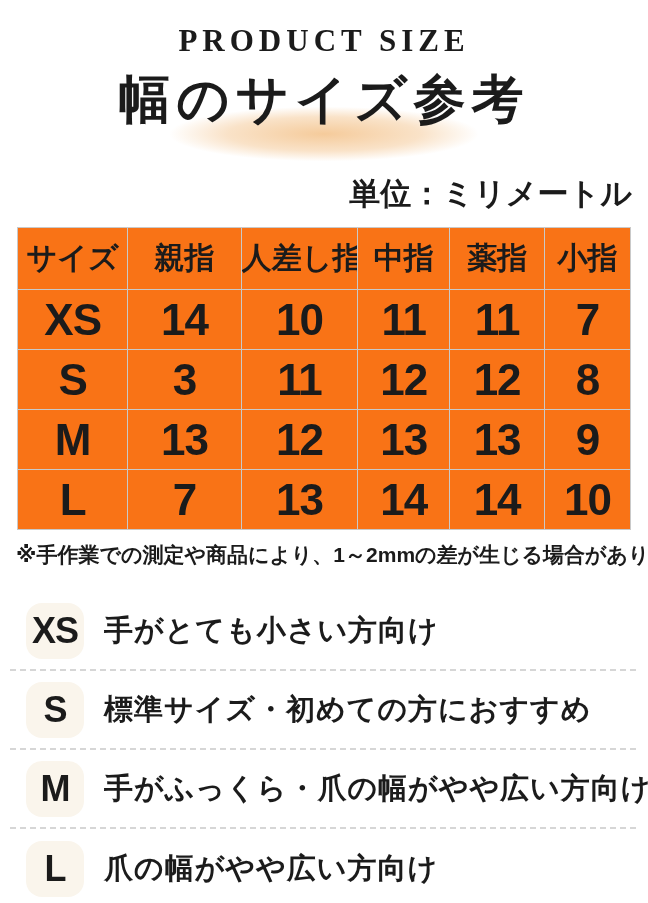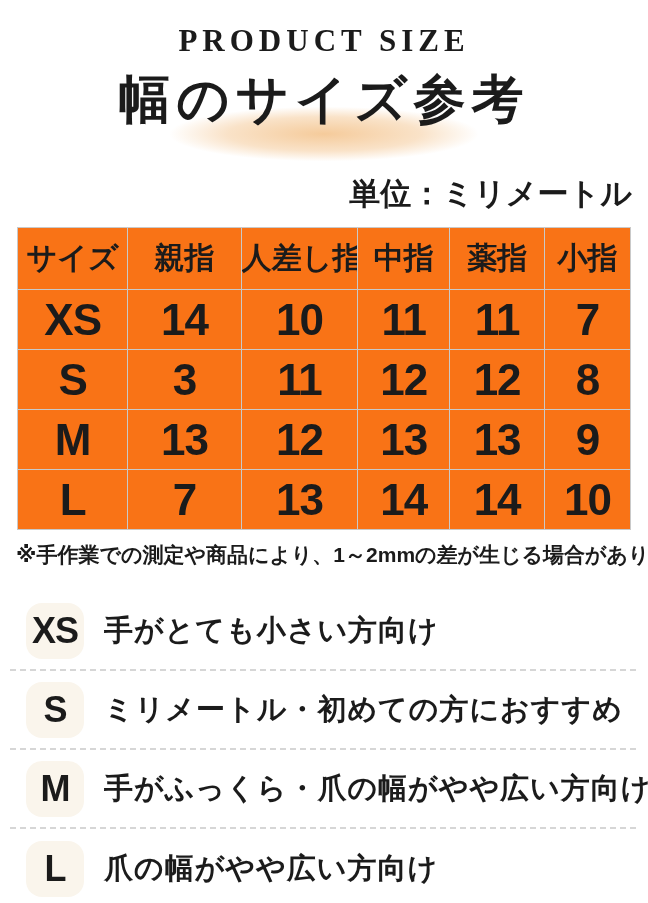--- a/index.html
+++ b/index.html
@@ -207,21 +207,21 @@
 
   <div class="footnote">※手作業での測定や商品により、1～2mmの差が生じる場合があります</div>
 
   <div class="guide" id="size-guide">
       <div class="guide-row">
         <div class="badge">XS</div>
         <div class="desc">手がとても小さい方向け</div>
       </div>
       <div class="guide-row">
         <div class="badge">S</div>
-        <div class="desc">ミリメートル・初めての方におすすめ</div>
+        <div class="desc">標準サイズ・初めての方におすすめ</div>
       </div>
       <div class="guide-row">
         <div class="badge">M</div>
         <div class="desc">手がふっくら・爪の幅がやや広い方向け</div>
       </div>
       <div class="guide-row">
         <div class="badge">L</div>
         <div class="desc">爪の幅がやや広い方向け</div>
       </div>
     </div>

